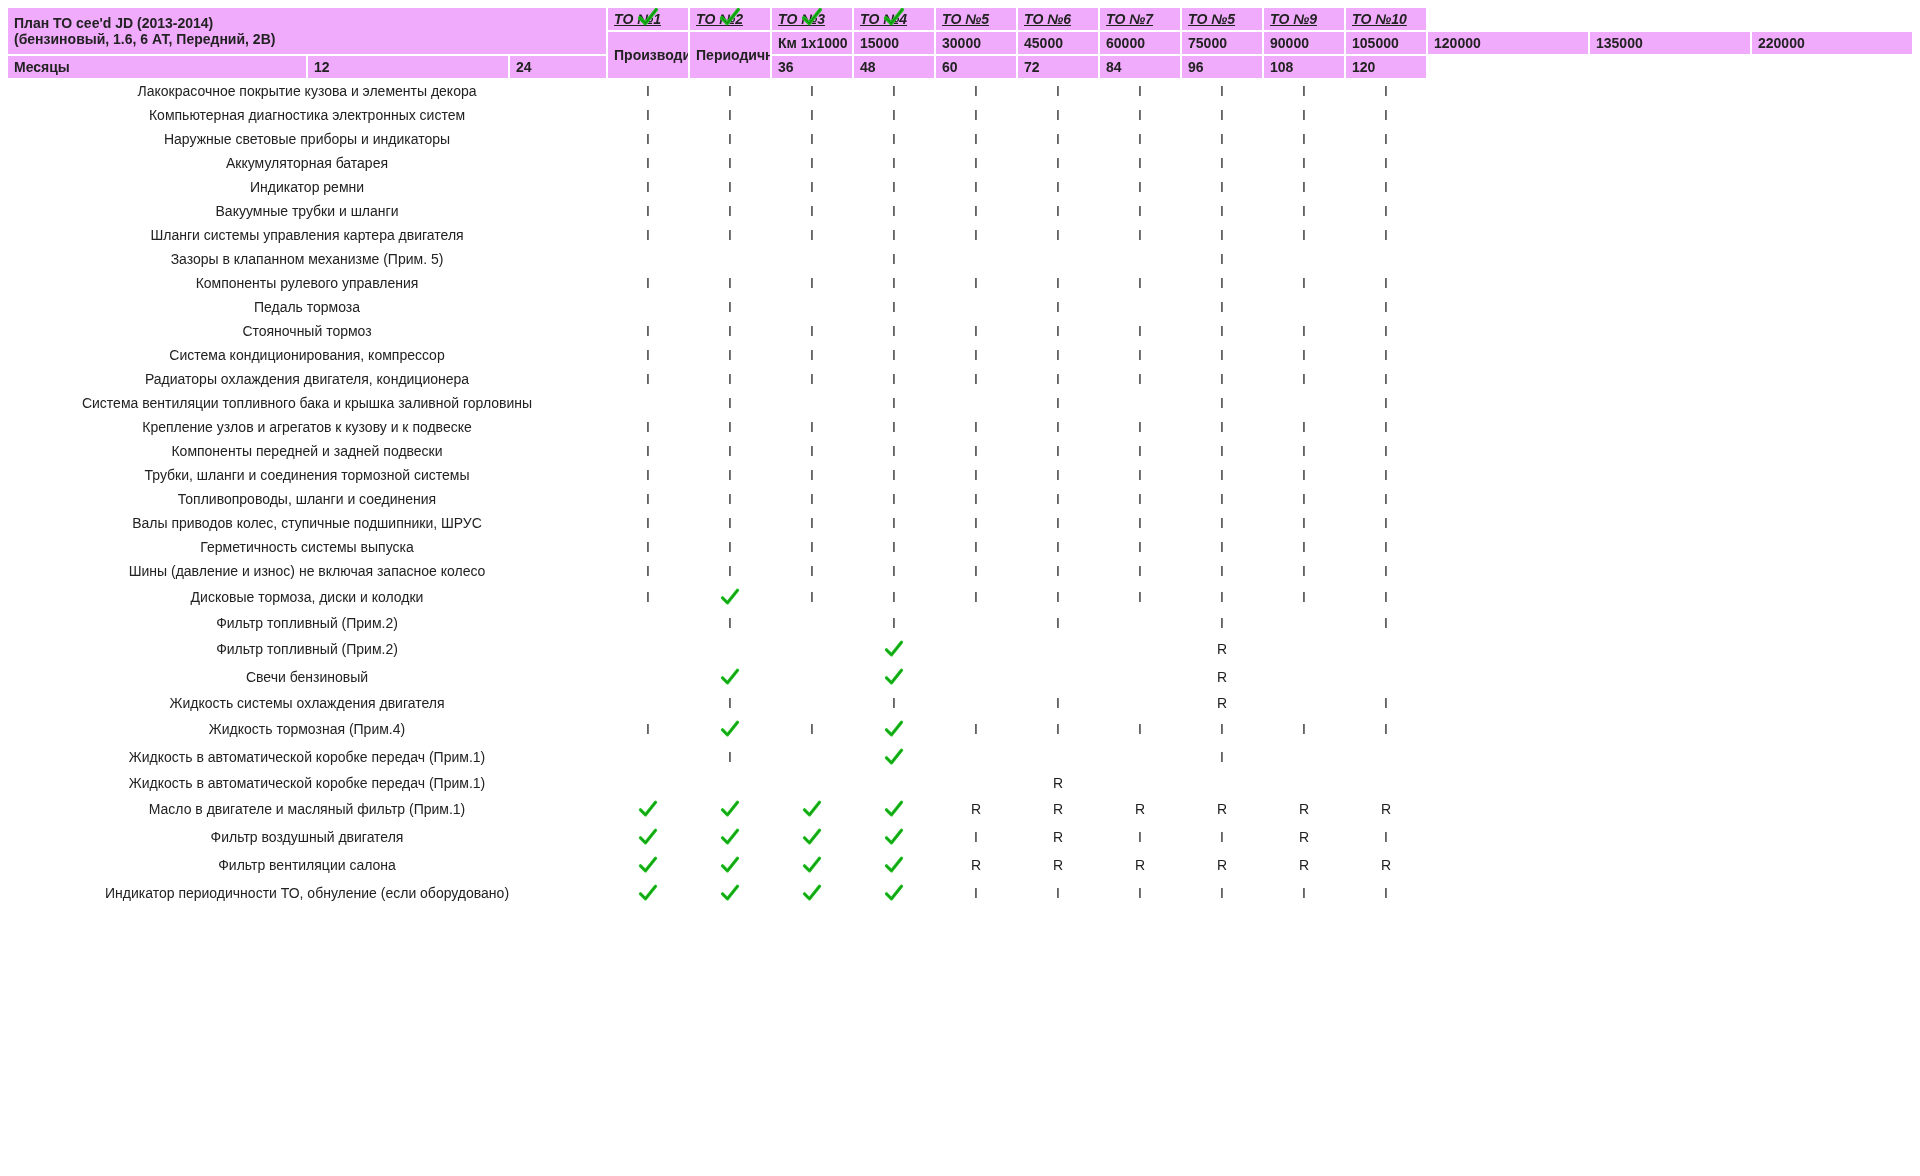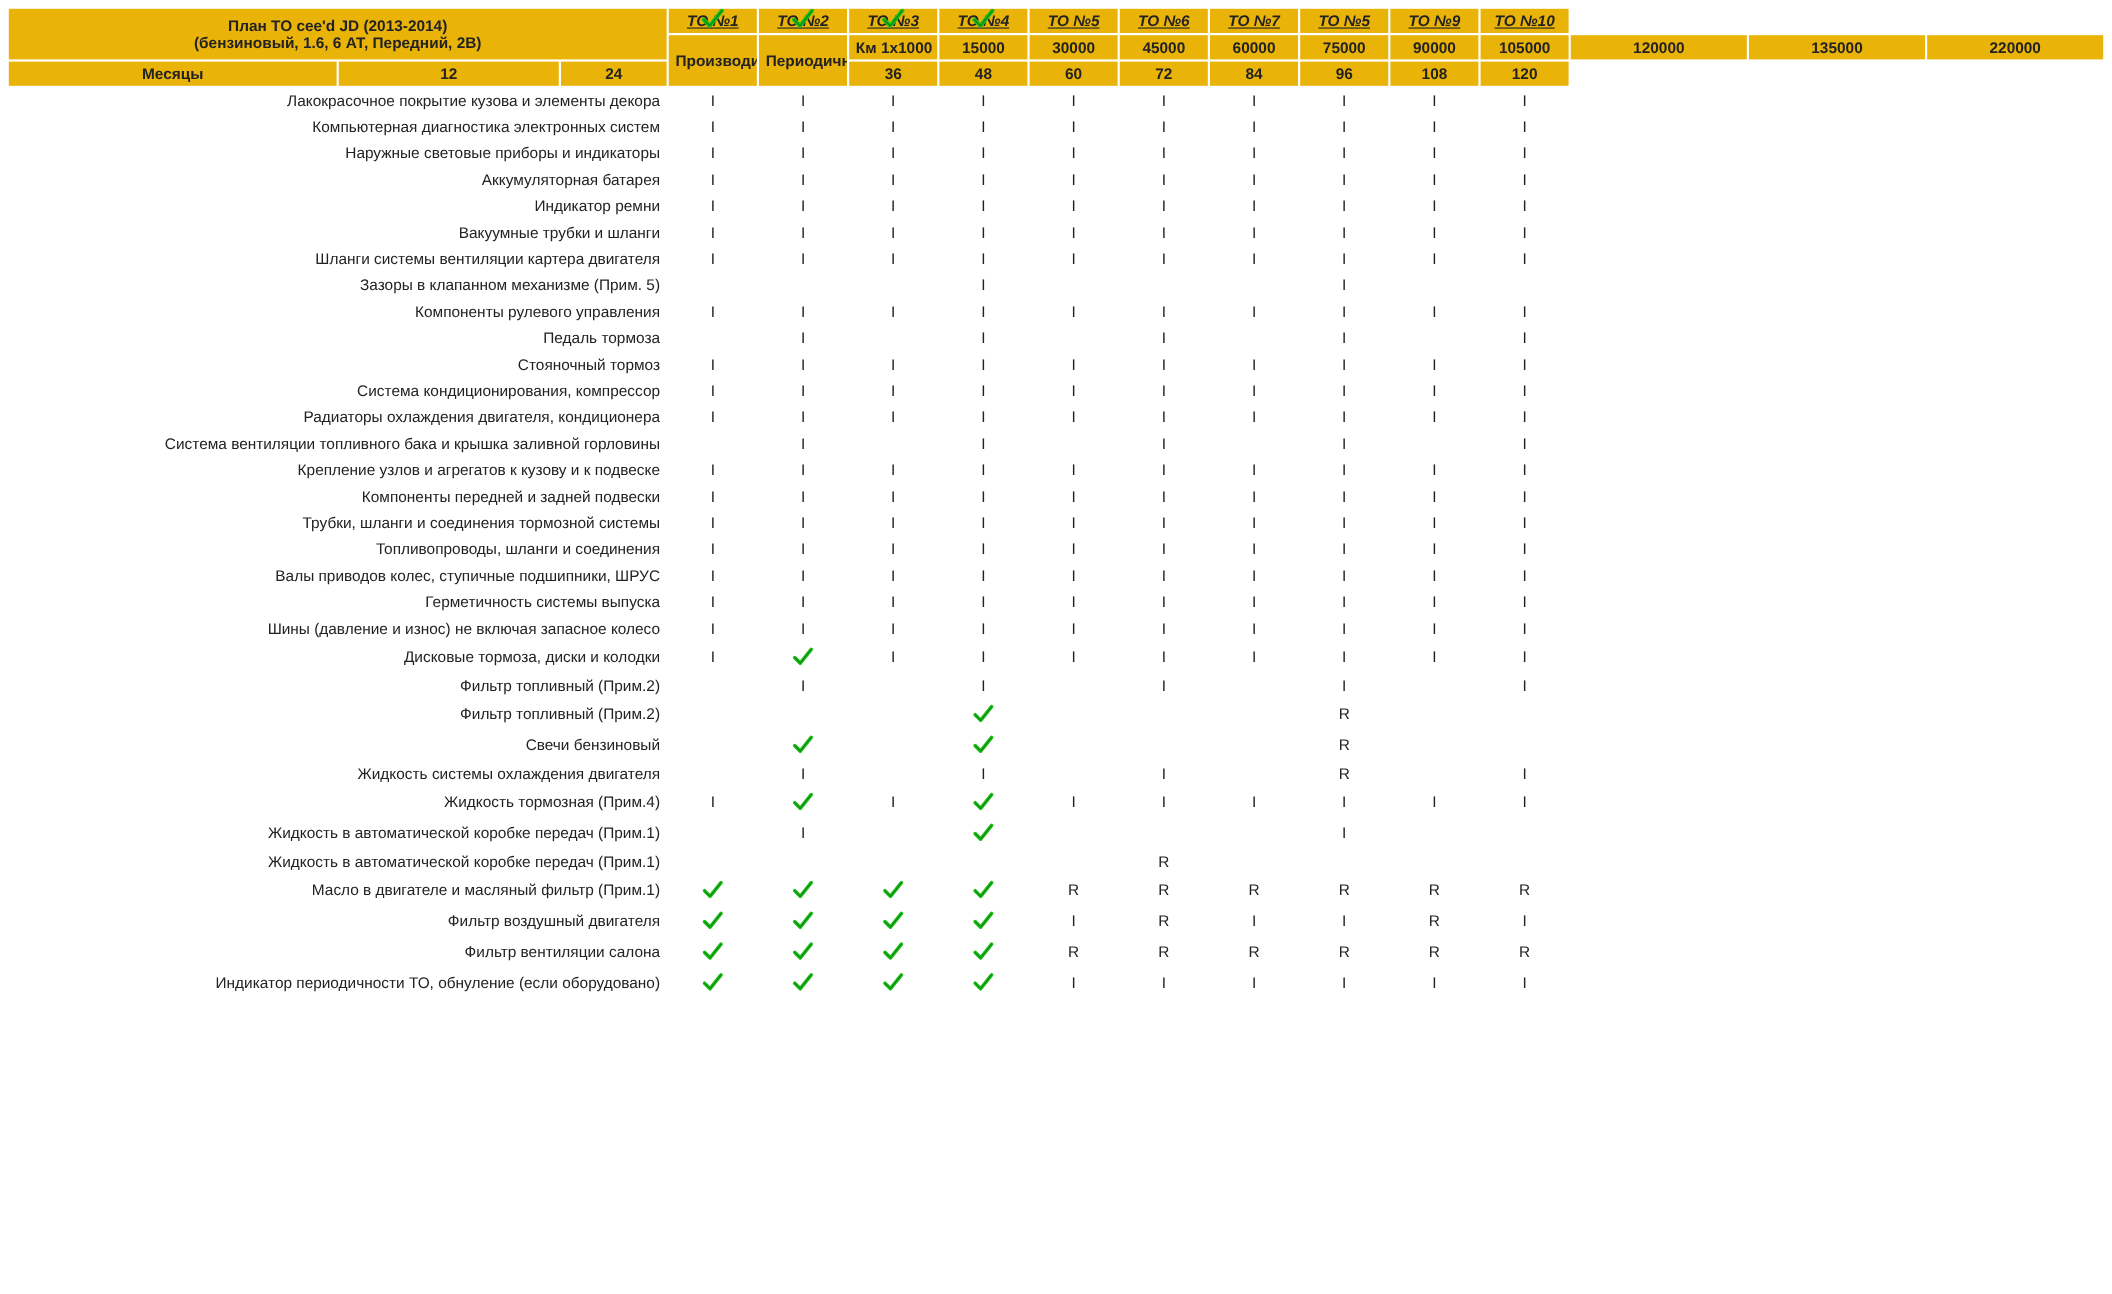--- a/index.html
+++ b/index.html
@@ -19,30 +19,30 @@
   th, td {
     padding: 3px 6px;
     vertical-align: middle;
     background: #fff;
     border: 0;
     overflow: hidden;
     white-space: nowrap;
     text-overflow: clip;
   }
   th {
-    background: #eab308;
+    background: #f0abfc;
     font-weight: bold;
-    text-align: center;
+    text-align: left;
   }
   td.cell {
     text-align: center;
     font-family: Arial, sans-serif;
   }
   td.label {
-    text-align: right;
+    text-align: center;
     margin-top: 25px;
   }
   .to-head {
     font-style: italic;
     text-decoration: underline;
     font-weight: bold;
     position: relative;
   }
   .to-head .chk {
     position: absolute;
@@ -216,21 +216,21 @@
         <td class="cell">I</td>
         <td class="cell">I</td>
         <td class="cell">I</td>
         <td class="cell">I</td>
         <td class="cell">I</td>
         <td class="cell">I</td>
         <td class="cell">I</td>
         <td class="cell">I</td>
       </tr>
       <tr>
-        <td class="label" colspan="3">Шланги системы вентиляции картера двигателя</td>
+        <td class="label" colspan="3">Шланги системы управления картера двигателя</td>
         <td class="cell">I</td>
         <td class="cell">I</td>
         <td class="cell">I</td>
         <td class="cell">I</td>
         <td class="cell">I</td>
         <td class="cell">I</td>
         <td class="cell">I</td>
         <td class="cell">I</td>
         <td class="cell">I</td>
         <td class="cell">I</td>

